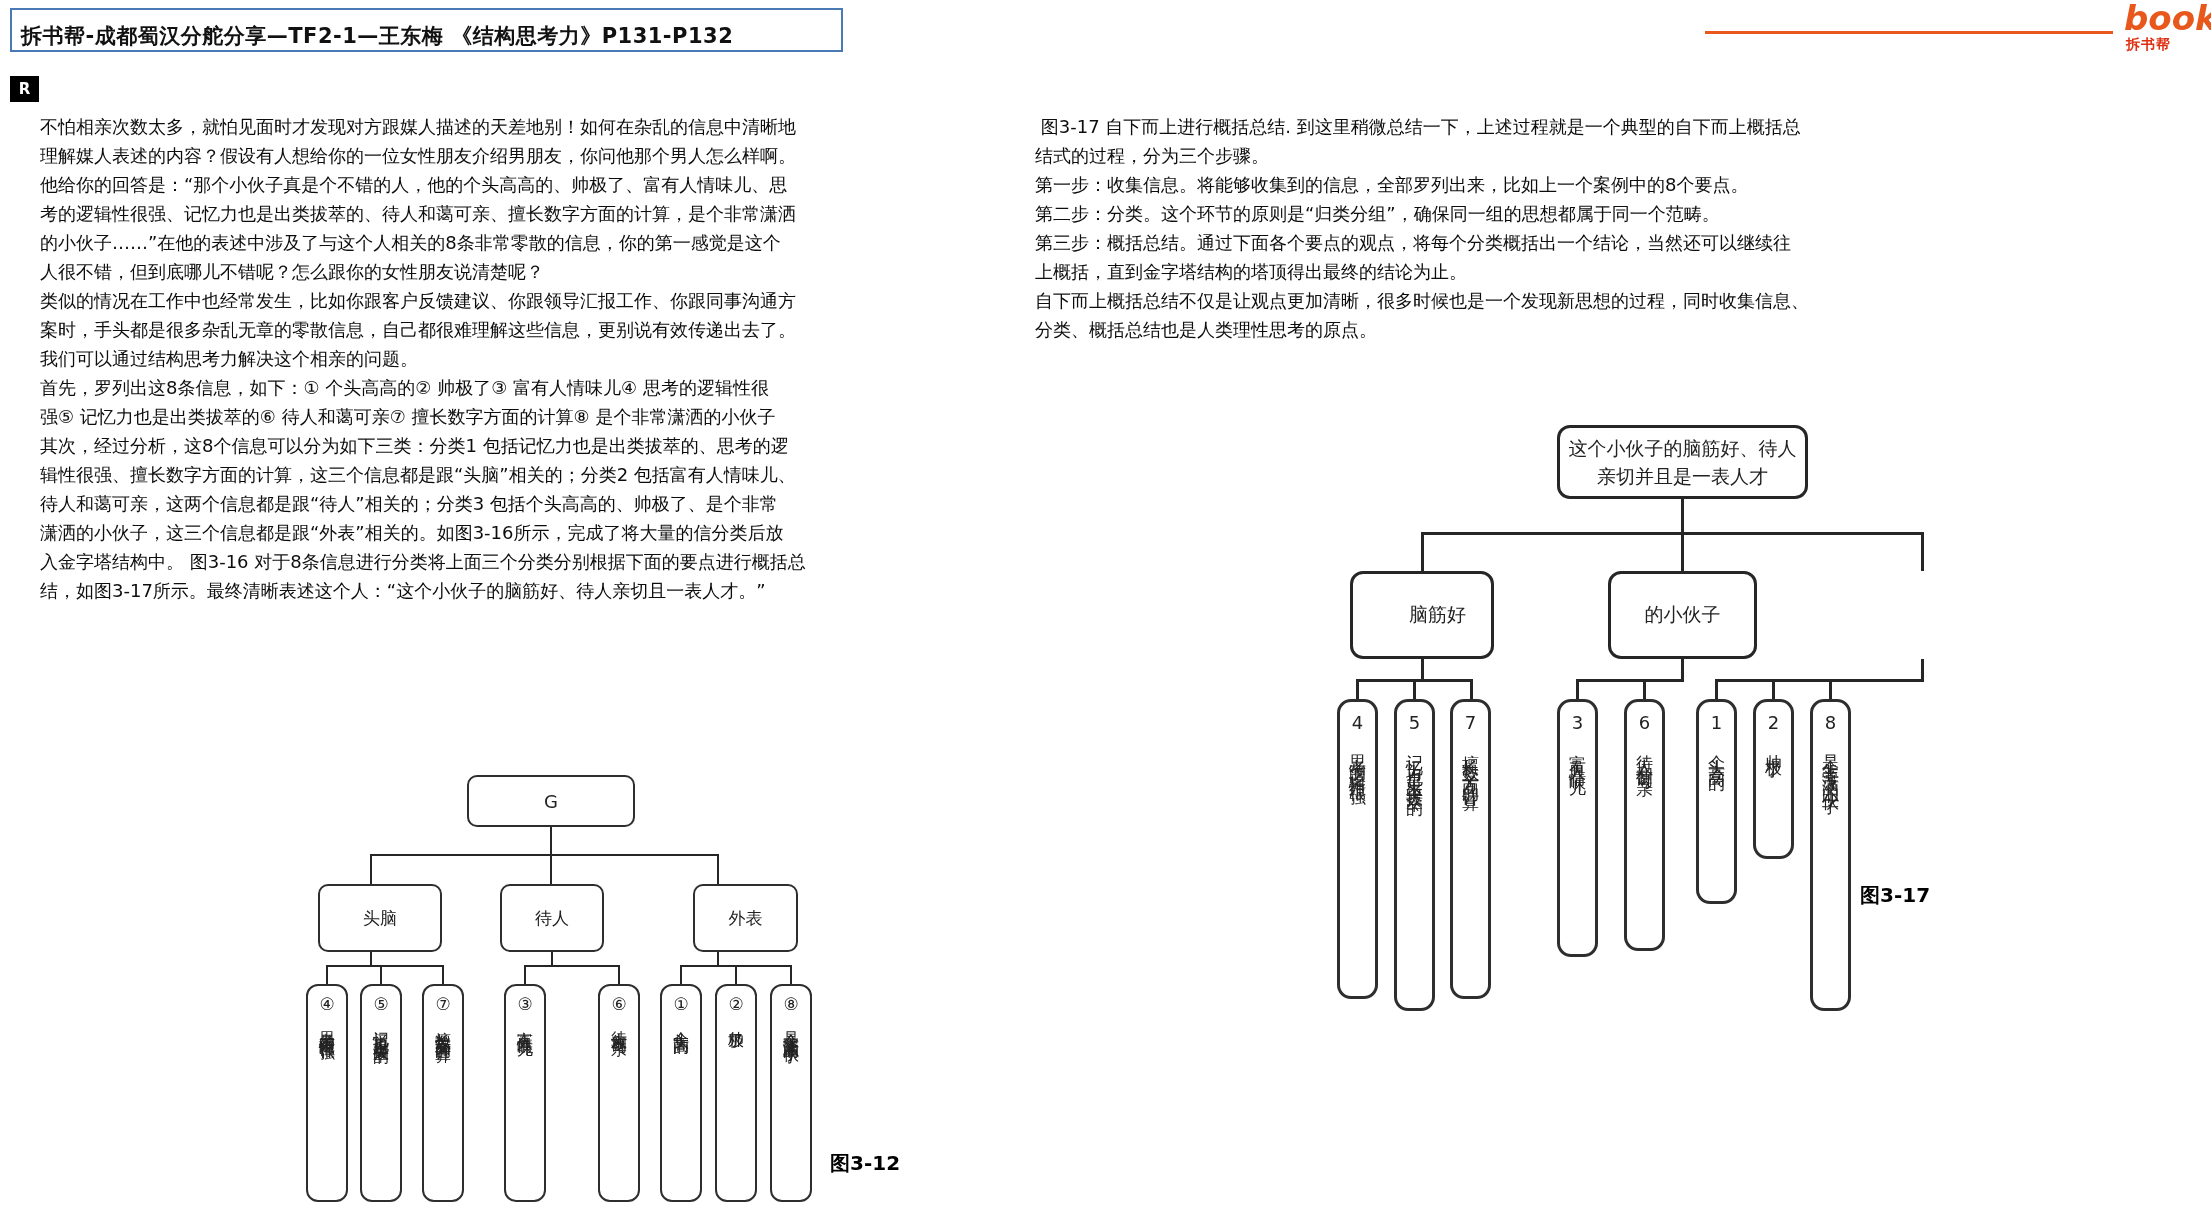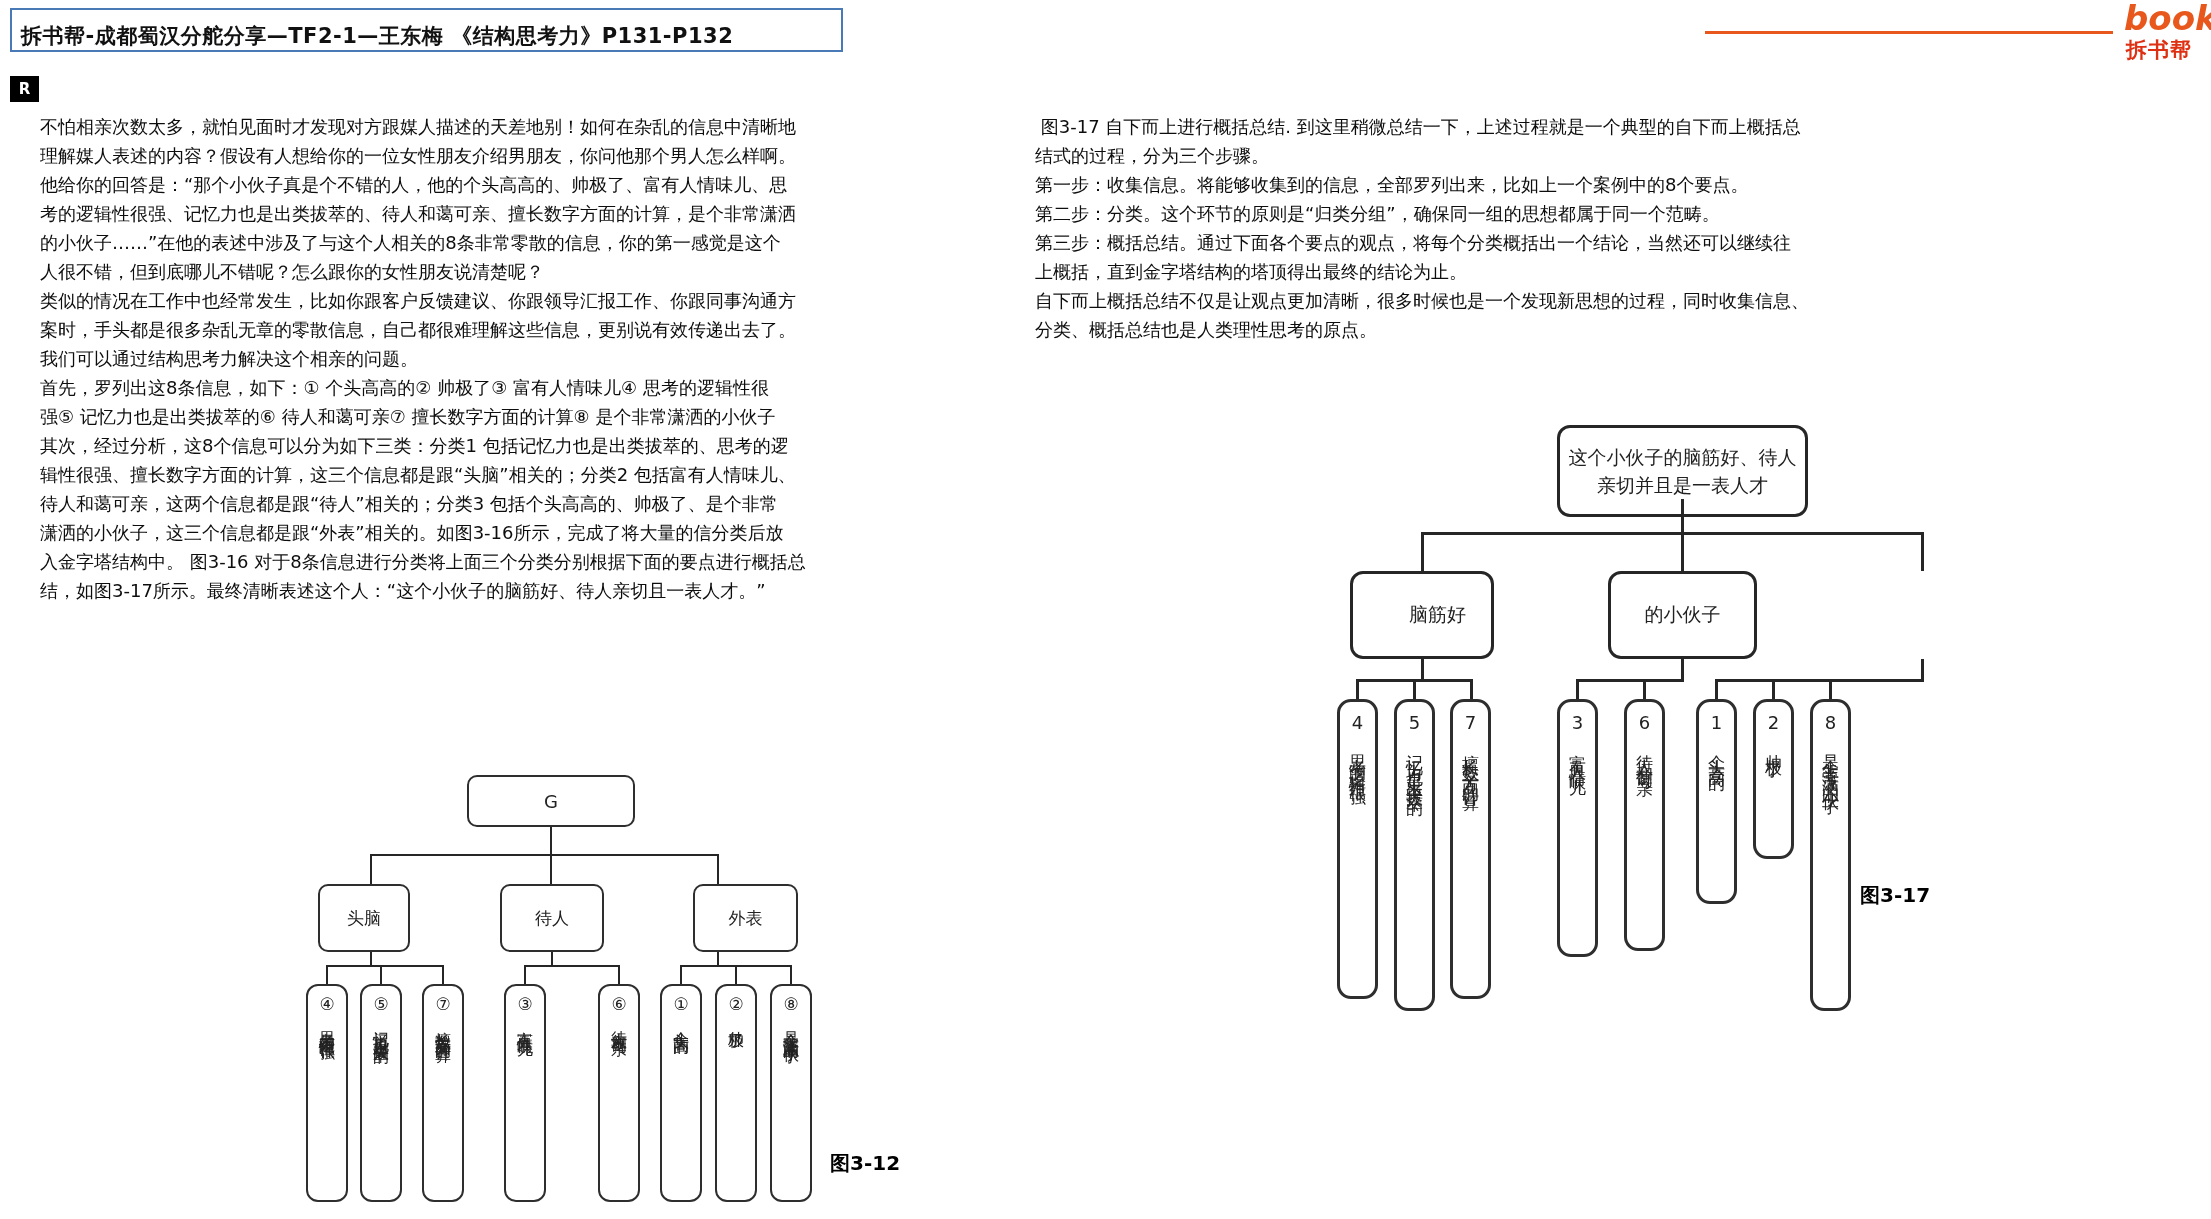--- a/index.html
+++ b/index.html
@@ -14,21 +14,21 @@
     padding-left:9px;box-sizing:border-box;
   }
   .title-text{font-size:21px;font-weight:700;letter-spacing:0.5px;white-space:nowrap;}
   .r-badge{
     position:absolute;left:10px;top:76px;width:29px;height:26px;background:#000;
     color:#fff;font-weight:700;font-size:15px;display:flex;align-items:center;justify-content:center;
   }
   .orange-rule{position:absolute;left:1705px;top:31px;width:408px;height:3px;background:#e8581c;}
   .logo{position:absolute;left:2116px;top:2px;width:95px;height:62px;}
   .logo-mark{position:absolute;left:6px;top:-4px;width:90px;height:40px;}
-  .logo-cn{position:absolute;left:10px;top:34px;font-size:21px;font-weight:700;color:#de3012;letter-spacing:1px;}
+  .logo-cn{position:absolute;left:10px;top:34px;font-size:14px;font-weight:700;color:#de3012;letter-spacing:1px;}
   
   .textblock{position:absolute;white-space:pre-wrap;font-size:18px;line-height:29px;color:#0d0d0d;}
   #left-text{left:40px;top:112px;width:782px;}
   #right-text{left:1035px;top:112px;width:800px;}
   
   .fig{position:absolute;}
   .node{
     position:absolute;border:2px solid #2e2e2e;border-radius:10px;background:#fff;
     display:flex;align-items:center;justify-content:center;box-sizing:border-box;
     text-align:center;color:#222;
@@ -95,21 +95,21 @@
   <div class="fig fig16" style="left:280px;top:770px;width:640px;height:445px;">
 
     <div class="node" style="left:187px;top:5px;width:168px;height:52px;font-size:18px;">G</div>
 
     <div class="ln ln-v" style="left:270px;top:57px;height:27px;"></div>
     <div class="ln ln-h" style="left:90px;top:84px;width:349px;"></div>
     <div class="ln ln-v" style="left:90px;top:84px;height:30px;"></div>
     <div class="ln ln-v" style="left:270px;top:84px;height:30px;"></div>
     <div class="ln ln-v" style="left:437px;top:84px;height:30px;"></div>
 
-    <div class="node" style="left:38px;top:114px;width:92px;height:68px;font-size:17px;">头脑</div>
+    <div class="node" style="left:38px;top:114px;width:124px;height:68px;font-size:17px;">头脑</div>
     <div class="node" style="left:220px;top:114px;width:104px;height:68px;font-size:17px;">待人</div>
     <div class="node" style="left:386px;top:114px;width:105px;height:68px;font-size:17px;margin-left:27px;">外表</div>
 
     <div class="ln ln-v" style="left:90px;top:182px;height:13px;"></div>
     <div class="ln ln-h" style="left:46px;top:195px;width:118px;"></div>
     <div class="ln ln-v" style="left:46px;top:195px;height:19px;"></div>
     <div class="ln ln-v" style="left:100px;top:195px;height:19px;"></div>
     <div class="ln ln-v" style="left:162px;top:195px;height:19px;"></div>
 
     <div class="ln ln-v" style="left:271px;top:182px;height:13px;"></div>
@@ -153,21 +153,21 @@
     </div>
     <div class="leaf" style="left:490px;top:214px;width:42px;height:218px;">
       <span class="leaf-num">⑧</span>
       <span class="leaf-text">是个非常潇洒的小伙子</span>
     </div>
     <div class="caption" style="left:550px;top:380px;">图3-12</div>
   </div>
 
   <div class="fig fig17" style="left:1320px;top:424px;width:891px;height:640px;">
 
-    <div class="node" style="left:237px;top:1px;width:251px;height:92px;font-size:19px;line-height:1.5;padding:4px 8px;text-align:center;">这个小伙子的脑筋好、待人亲切并且是一表人才</div>
+    <div class="node" style="left:237px;top:1px;width:251px;height:74px;font-size:19px;line-height:1.5;padding:4px 8px;text-align:center;">这个小伙子的脑筋好、待人亲切并且是一表人才</div>
 
     <div class="ln ln-v" style="left:361px;top:75px;height:33px;"></div>
     <div class="ln ln-h" style="left:101px;top:108px;width:503px;"></div>
     <div class="ln ln-v" style="left:101px;top:108px;height:39px;"></div>
     <div class="ln ln-v" style="left:361px;top:108px;height:39px;"></div>
     <div class="ln ln-v" style="left:601px;top:108px;height:39px;"></div>
 
     <div class="node" style="left:30px;top:147px;width:144px;height:88px;font-size:19px;padding-left:31px;">脑筋好</div>
     <div class="node" style="left:288px;top:147px;width:149px;height:88px;font-size:19px;">的小伙子</div>
 

